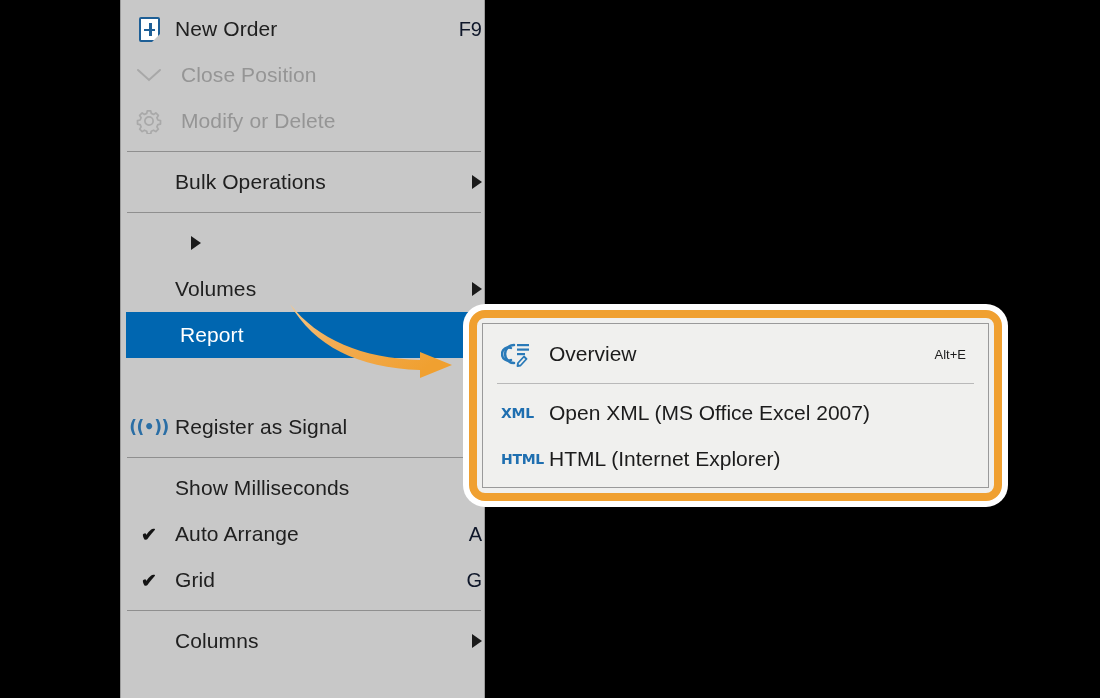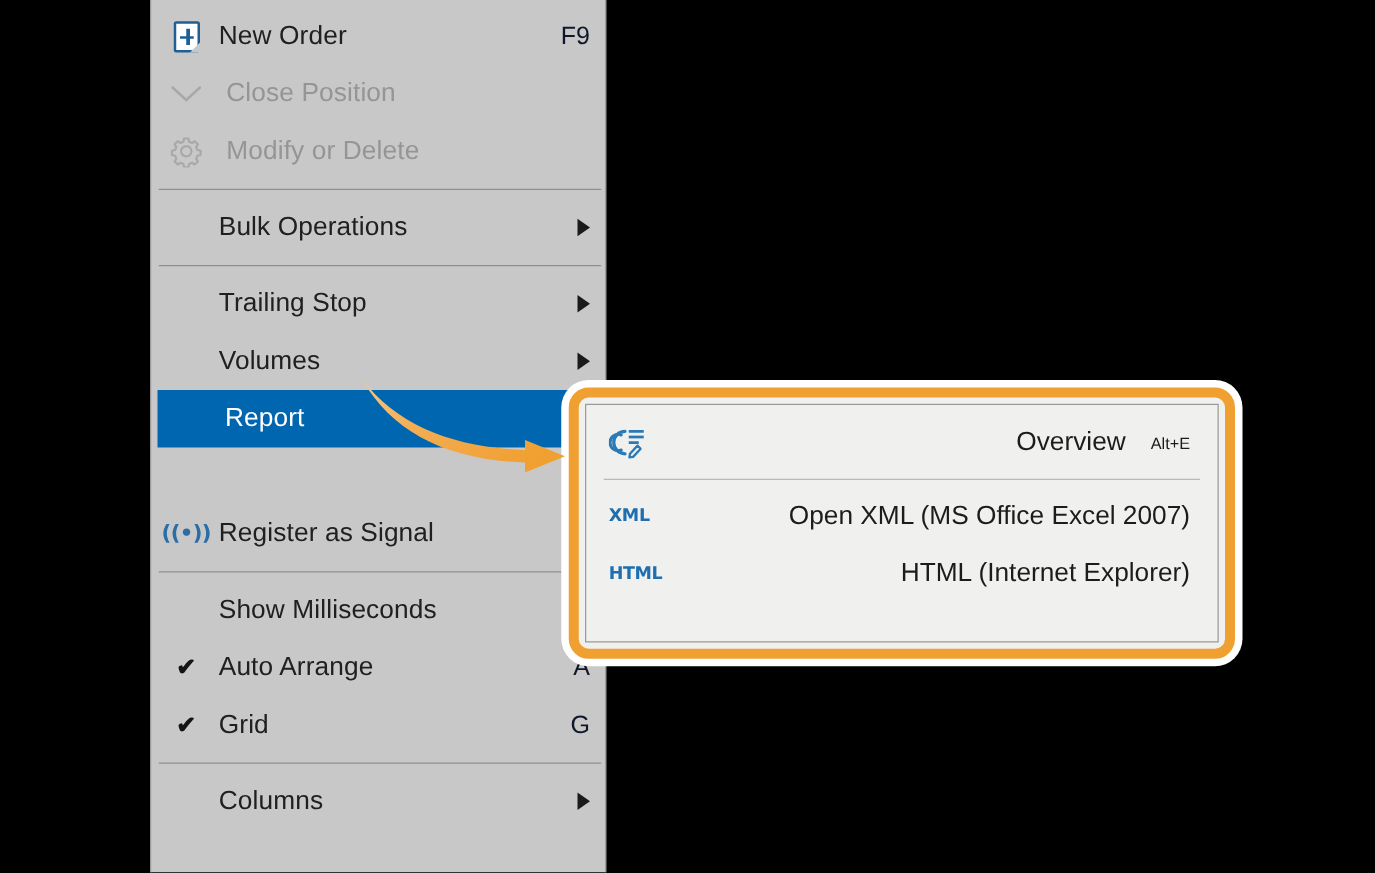--- a/index.html
+++ b/index.html
@@ -29,21 +29,21 @@
     border-left: 1px solid #9c9c9c;
     border-right: 1px solid #9c9c9c;
     padding-top: 6px;
   }
   .menu-item {
     position: relative;
     display: flex;
     align-items: center;
     height: 46px;
     padding-left: 10px;
-    padding-right: 12px;
+    padding-right: 2px;
     font-size: 21px;
     color: #202020;
     white-space: nowrap;
   }
   .menu-item.disabled { color: #959595; gap: 6px; }
   .menu-item.highlighted {
     background: #0066b0;
     color: #ffffff;
     margin-left: 5px;
     margin-right: 1px;
@@ -106,28 +106,27 @@
   .icon-new-order .plus-h { left: 3px; right: 3px; top: 10px; height: 2.5px; }
   .icon-new-order .plus-v { top: 4px; bottom: 4px; left: 8.5px; width: 2.5px; }
   .icon-signal {
     font-size: 17px; color: #2a6ea5; letter-spacing: -0.5px;
     font-family: "DejaVu Sans", sans-serif; font-weight: bold;
   }
 
   
   .submenu-wrap {
     position: absolute;
-    left: 449px;
+    left: 463px;
     top: 304px;
     width: 545px;
-    height: 229px;
+    height: 203px;
     background: #ffffff;
     border-radius: 22px;
     padding: 6px;
-    text-align: right;
   }
   .submenu-outline {
     width: 100%;
     height: 100%;
     border: 8px solid #f0a030;
     border-radius: 16px;
     background: #f0f0ee;
     padding: 5px;
   }
   .submenu-panel {
@@ -223,21 +222,20 @@
     <div class="menu-item">
       <span class="mi-icon"></span>
       <span class="mi-label">Bulk Operations</span>
       <span class="mi-sub-arrow"></span>
     </div>
 
     <div class="menu-sep"></div>
 
     <div class="menu-item">
       <span class="mi-icon"></span>
-      <span class="mi-label">Trailing Stop</span>
       <span class="mi-sub-arrow"></span>
     </div>
 
     <div class="menu-item">
       <span class="mi-icon"></span>
       <span class="mi-label">Volumes</span>
       <span class="mi-sub-arrow"></span>
     </div>
 
     <div class="menu-item highlighted">

